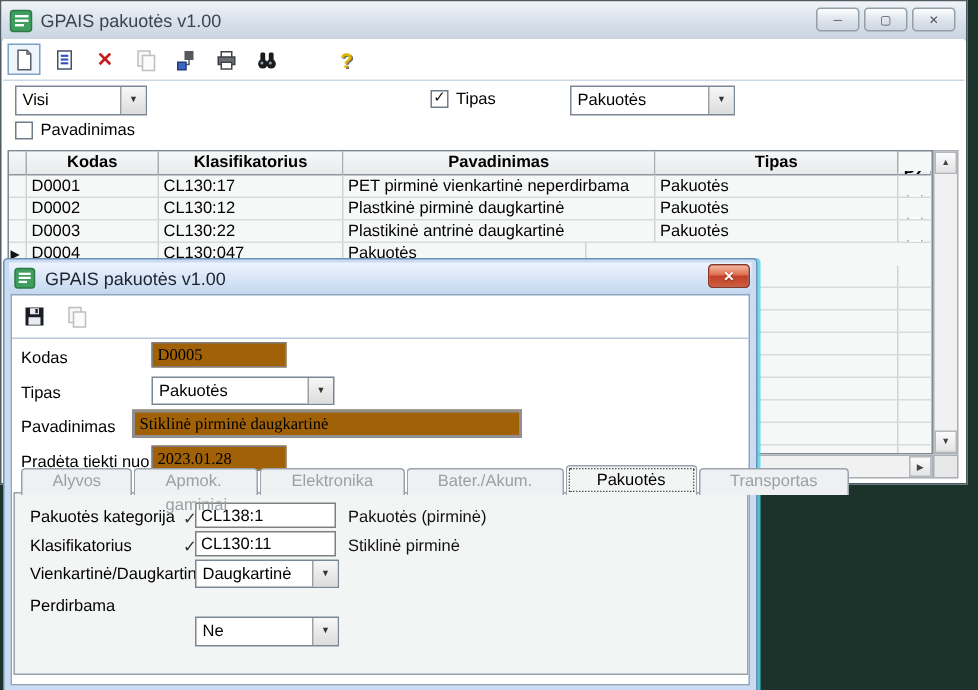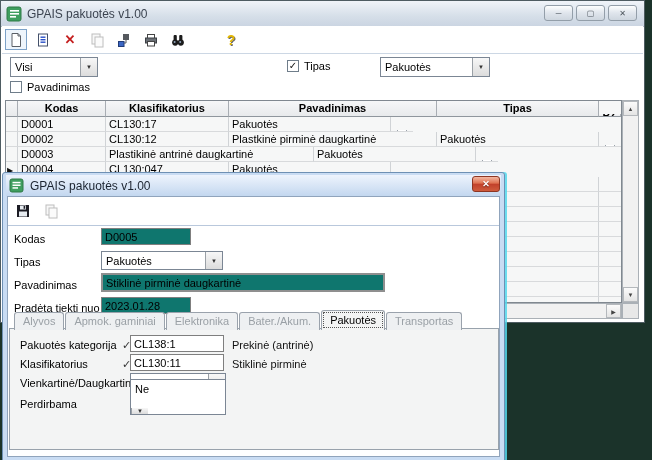--- a/index.html
+++ b/index.html
@@ -44,25 +44,25 @@
   .hbtn{position:absolute;top:0;width:15px;height:14px;background:linear-gradient(#fbfbfb,#e4e4e4);border:1px solid #b4b8bc;box-sizing:border-box;font-size:6px;color:#444;display:flex;align-items:center;justify-content:center;padding:0;}
   .scorner{position:absolute;left:621px;top:302px;width:17px;height:16px;background:#e8e8e8;border:1px solid #aab0b6;box-sizing:border-box;}
   
   .dialog{position:absolute;left:2px;top:172px;width:503px;height:290px;background:#c9dcf3;border:1px solid #6e90b4;border-radius:3px 3px 0 0;box-sizing:border-box;box-shadow:2px 0 0 rgba(84,216,236,.85);}
   .dtitle{position:absolute;left:3px;top:2px;right:3px;height:21px;background:linear-gradient(#eef4fd,#c3d7ef);display:flex;align-items:center;padding-left:3px;}
   .dtitle-text{color:#1c2430;font-size:12px;margin-left:6px;}
   .dclose{position:absolute;right:4px;top:3px;width:28px;height:16px;border:1px solid #8d3categ;border:1px solid #8d3522;border-radius:3px;background:linear-gradient(#f3b7a1,#de6f4e 45%,#c1402a 50%,#cf5b3c);color:#fff;font-size:9px;font-weight:bold;display:flex;align-items:center;justify-content:center;text-shadow:0 1px 1px #6d2315;padding:0;}
   .dclient{position:absolute;left:4px;top:23px;right:4px;bottom:4px;background:#fff;border:1px solid #90a4bc;box-sizing:border-box;}
   .dtoolbar{position:absolute;left:0;top:0;right:0;height:28px;border-bottom:1px solid #b9c8dc;display:flex;align-items:center;padding-left:4px;gap:6px;}
   .flabel{position:absolute;left:6px;white-space:nowrap;}
-  .dinput{position:absolute;height:17px;border:1px solid #7f7f7f;background:#0f766e;font-family:Liberation Sans, sans-serif;font-size:11px;padding:0 3px;box-sizing:border-box;}
+  .dinput{position:absolute;height:17px;border:1px solid #7f7f7f;background:#a16207;font-family:Liberation Serif, serif;font-size:11px;padding:0 3px;box-sizing:border-box;}
   .dinput.thick{border:2px solid #8f8f8f;height:19px;}
   
   .tabs{position:absolute;left:6px;top:113px;display:flex;align-items:flex-end;z-index:2;}
-  .tab{height:17px;line-height:16px;padding:0 8px;border:1px solid #9aa2ac;border-bottom:none;border-radius:3px 3px 0 0;background:#eef0f2;color:#9aa0a6;margin-right:1px;}
+  .tab{height:17px;line-height:16px;padding:0 20px;border:1px solid #9aa2ac;border-bottom:none;border-radius:3px 3px 0 0;background:#eef0f2;color:#9aa0a6;margin-right:1px;}
   .tab.active{height:19px;line-height:18px;background:#f3f4f4;color:#000;outline:1px dotted #555;outline-offset:-3px;position:relative;z-index:3;}
   .panel{position:absolute;left:1px;top:131px;width:490px;height:122px;background:#f3f4f4;border:1px solid #98a2ac;box-sizing:border-box;z-index:1;}
   .plabel{position:absolute;left:10px;white-space:nowrap;}
   .pcheck{position:absolute;left:112px;color:#333;font-size:11px;}
   .pnote{position:absolute;left:222px;white-space:nowrap;color:#111;}
   .pinput{position:absolute;left:120px;width:94px;height:17px;border:1px solid #7f7f7f;background:#fff;font-family:"Liberation Sans",sans-serif;font-size:11px;padding:0 3px;box-sizing:border-box;}
   svg{display:block;}
 </style>
 </head>
 <body>
@@ -177,38 +177,40 @@
       <div class="cell c2">Klasifikatorius</div>
       <div class="cell c3">Pavadinimas</div>
       <div class="cell c4">Tipas</div>
       <div class="cell c5 u">PŽ</div>
     </div>
 
     <div class="trow">
       <div class="cell c0"></div>
       <div class="cell c1">D0001</div>
       <div class="cell c2">CL130:17</div>
+      <div class="cell c3">PET pirminė vienkartinė neperdirbama</div>
       <div class="cell c4">Pakuotės</div>
       <div class="cell c5">
           <span class="mini-cb"></span>
         </div>
     </div>
     <div class="trow">
       <div class="cell c0"></div>
       <div class="cell c1">D0002</div>
       <div class="cell c2">CL130:12</div>
       <div class="cell c3">Plastkinė pirminė daugkartinė</div>
       <div class="cell c4">Pakuotės</div>
       <div class="cell c5">
           <span class="mini-cb"></span>
         </div>
     </div>
     <div class="trow">
       <div class="cell c0"></div>
       <div class="cell c1">D0003</div>
+      <div class="cell c2">CL130:22</div>
       <div class="cell c3">Plastikinė antrinė daugkartinė</div>
       <div class="cell c4">Pakuotės</div>
       <div class="cell c5">
           <span class="mini-cb"></span>
         </div>
     </div>
     <div class="trow">
       <div class="cell c0"><span class="marker">▶</span></div>
       <div class="cell c1">D0004</div>
       <div class="cell c2">CL130:047</div>
@@ -343,51 +345,51 @@
     <span class="flabel" style="top:36px;">Kodas</span>
     <input class="dinput" style="left: 93px; top: 31px; width: 90px;" value="D0005">
 
     <span class="flabel" style="top:59px;">Tipas</span>
     <div class="combo" style="left:93px;top:54px;width:122px;height:19px;">
       <span class="combo-text">Pakuotės</span>
       <span class="combo-btn">▼</span>
     </div>
 
     <span class="flabel" style="top:82px;">Pavadinimas</span>
-    <input class="dinput thick" style="left: 93px; top: 76px; width: 284px;" value="Stiklinė pirminė daugkartinė">
+    <input class="dinput thick" style="left: 80px; top: 76px; width: 260px;" value="Stiklinė pirminė daugkartinė">
 
     <span class="flabel" style="top:105px;">Pradėta tiekti nuo</span>
     <input class="dinput" style="left: 93px; top: 100px; width: 90px;" value="2023.01.28">
 
     <div class="tabs">
       <span class="tab">Alyvos</span>
       <span class="tab">Apmok. gaminiai</span>
       <span class="tab">Elektronika</span>
       <span class="tab">Bater./Akum.</span>
       <span class="tab active">Pakuotės</span>
       <span class="tab">Transportas</span>
     </div>
 
     <div class="panel">
       <span class="plabel" style="top:10px;">Pakuotės kategorija</span>
       <span class="pcheck" style="top:10px;">✓</span>
       <input class="pinput" style="top: 6px;" value="CL138:1">
-      <span class="pnote" style="top:10px;">Prekinė (antrinė)</span>
+      <span class="pnote" style="top:10px;">Pakuotės (pirminė)</span>
 
       <span class="plabel" style="top:29px;">Klasifikatorius</span>
       <span class="pcheck" style="top:29px;">✓</span>
       <input class="pinput" style="top: 25px;" value="CL130:11">
       <span class="pnote" style="top:29px;">Stiklinė pirminė</span>
 
       <span class="plabel" style="top:48px;">Vienkartinė/Daugkartinė</span>
       <div class="combo" style="left:120px;top:44px;width:96px;height:19px;">
         <span class="combo-text">Daugkartinė</span>
         <span class="combo-btn">▼</span>
       </div>
 
       <span class="plabel" style="top:69px;">Perdirbama</span>
-      <div class="combo" style="left:120px;top:50px;width:96px;height:36px;flex-direction:column;">
+      <div class="combo" style="left:120px;top:82px;width:96px;height:20px;">
         <span class="combo-text">Ne</span>
         <span class="combo-btn">▼</span>
       </div>
     </div>
   </div>
 </div>
 
 </body></html>

